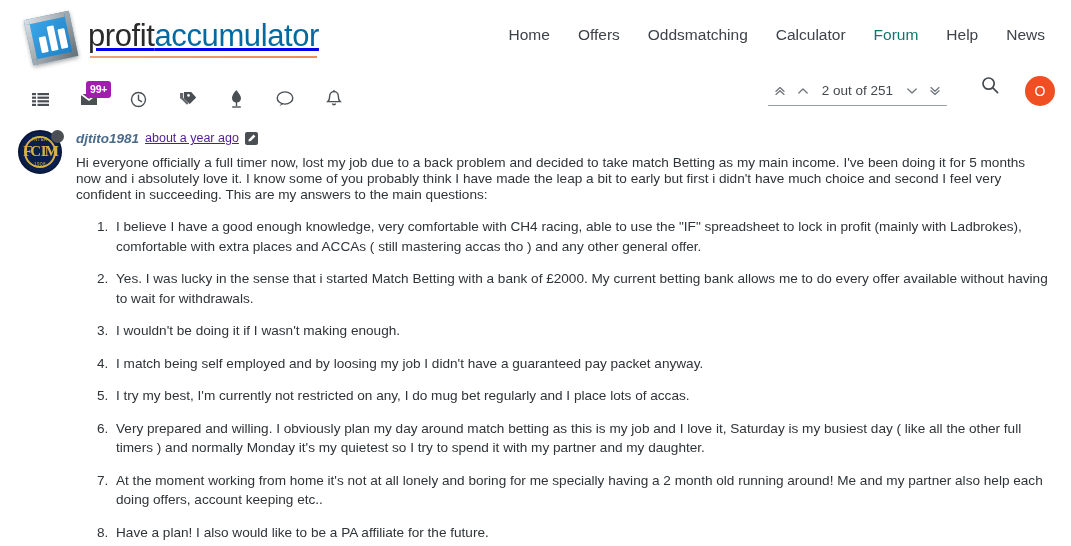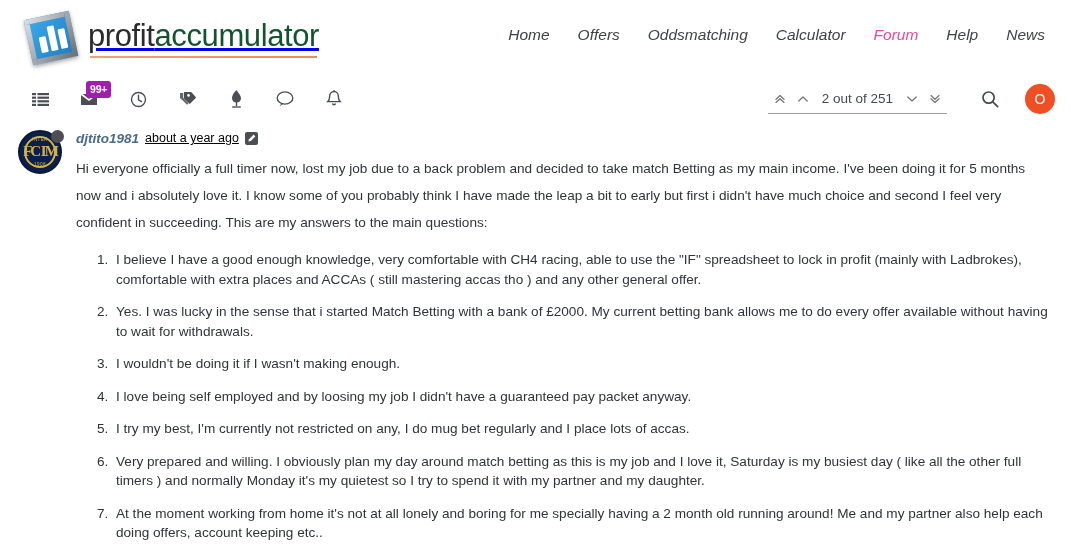--- a/index.html
+++ b/index.html
@@ -53,43 +53,42 @@
   .logo-bars i:nth-child(3){ left:26px; width:7px;  height:20px; }
   .logo-type {
     margin-left: 8px;
     font-size: 31px;
     letter-spacing: -0.4px;
     position: relative;
     padding-bottom: 4px;
     white-space: nowrap;
   }
   .logo-type .w1 { color: #2b2b2b; font-weight: 400; margin-top: 14px; }
-  .logo-type .w2 { color: #14532d; font-weight: 400; }
+  .logo-type .w2 { color: #0369a1; font-weight: 400; }
   .logo-underline {
     position:absolute; left:2px; right:2px; bottom:0;
     height:2px;
     background: linear-gradient(90deg,#f0a177,#ef8b53);
   }
 
   .main-nav {
     position: absolute;
     right: 26px;
     top: 26px;
     display: flex;
     align-items: center;
     gap: 28px;
   }
   .main-nav a {
     font-size: 15.5px;
     color: #3d4348;
     text-decoration: none;
     white-space: nowrap;
-    font-style: italic;
-  }
-  .main-nav a.active { color: #ec4899; }
+  }
+  .main-nav a.active { color: #0f766e; }
 
   
   .toolbar {
     position: relative;
     height: 46px;
     display: flex;
     align-items: center;
   }
   .tool-icons {
     display: flex;
@@ -117,21 +116,21 @@
     border-radius: 3px;
     letter-spacing: -0.2px;
   }
 
   .toolbar-right {
     position: absolute;
     right: 16px;
     top: 0;
     height: 46px;
     display: flex;
-    align-items: center;
+    align-items: flex-start;
     gap: 0;
   }
   .pager {
     display: flex;
     align-items: center;
     gap: 11px;
     border-bottom: 1px solid #9aa0a6;
     padding: 0 6px 7px 6px;
     margin-top: 7px;
   }
@@ -216,35 +215,35 @@
   }
   .author {
     font-size: 13.5px;
     color: #4a6a8a;
     font-weight: bold;
     text-decoration: none;
     font-style: italic;
   }
   .posted-at {
     font-size: 12.5px;
-    color: #000000;
+    color: #4c1d95;
   }
   .edit-icon {
     width: 13px; height: 13px;
     background: #4a4f54;
     border-radius: 2px;
     display:flex; align-items:center; justify-content:center;
     color:#fff;
     cursor:pointer;
   }
 
   .post-text {
     margin-top: 9px;
     font-size: 13.6px;
-    line-height: 27px;
+    line-height: 16px;
     color: #2f3438;
   }
   ol.answers {
     margin: 14px 0 0 0;
     padding-left: 36px;
     font-size: 13.6px;
     line-height: 19.5px;
     color: #2f3438;
   }
   ol.answers li { margin-bottom: 13px; padding-left: 4px; }
@@ -407,21 +406,21 @@
         </svg>
       </span>
     </div>
 
     <p class="post-text">Hi everyone officially a full timer now, lost my job due to a back problem and decided to take match Betting as my main income. I've been doing it for 5 months now and i absolutely love it. I know some of you probably think I have made the leap a bit to early but first i didn't have much choice and second I feel very confident in succeeding. This are my answers to the main questions:</p>
 
     <ol class="answers">
       <li>I believe I have a good enough knowledge, very comfortable with CH4 racing, able to use the "IF" spreadsheet to lock in profit (mainly with Ladbrokes), comfortable with extra places and ACCAs ( still mastering accas tho ) and any other general offer.</li>
       <li>Yes. I was lucky in the sense that i started Match Betting with a bank of £2000. My current betting bank allows me to do every offer available without having to wait for withdrawals.</li>
       <li>I wouldn't be doing it if I wasn't making enough.</li>
-      <li>I love being self employed and by loosing my job I didn't have a guaranteed pay packet anyway.</li>
+      <li>I match being self employed and by loosing my job I didn't have a guaranteed pay packet anyway.</li>
       <li>I try my best, I'm currently not restricted on any, I do mug bet regularly and I place lots of accas.</li>
       <li>Very prepared and willing. I obviously plan my day around match betting as this is my job and I love it, Saturday is my busiest day ( like all the other full timers ) and normally Monday it's my quietest so I try to spend it with my partner and my daughter.</li>
       <li>At the moment working from home it's not at all lonely and boring for me specially having a 2 month old running around! Me and my partner also help each doing offers, account keeping etc..</li>
       <li>Have a plan! I also would like to be a PA affiliate for the future.</li>
 
     </ol>
 
   </div>
 </article>
 

